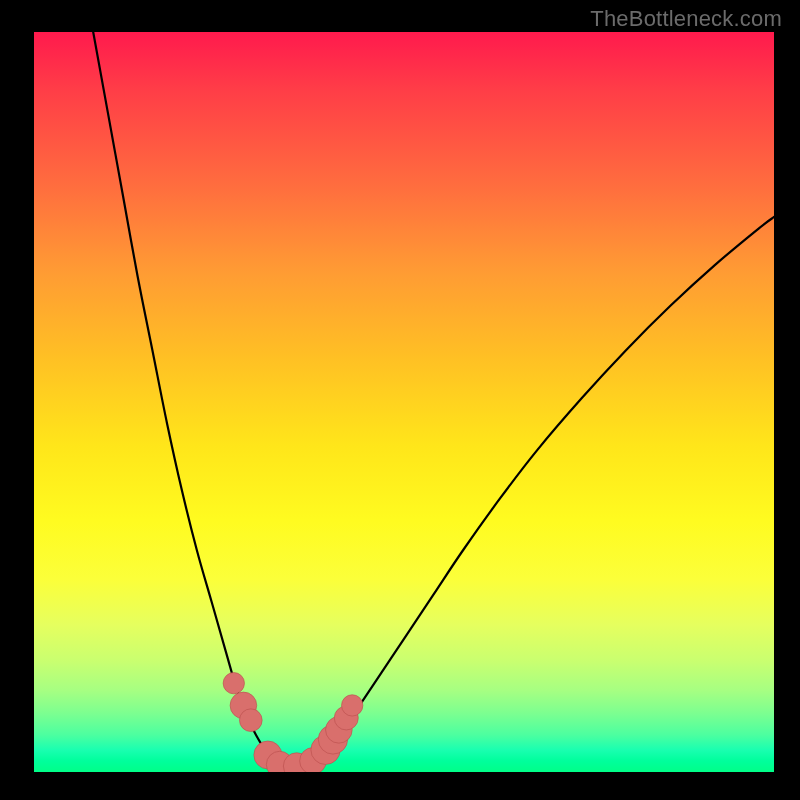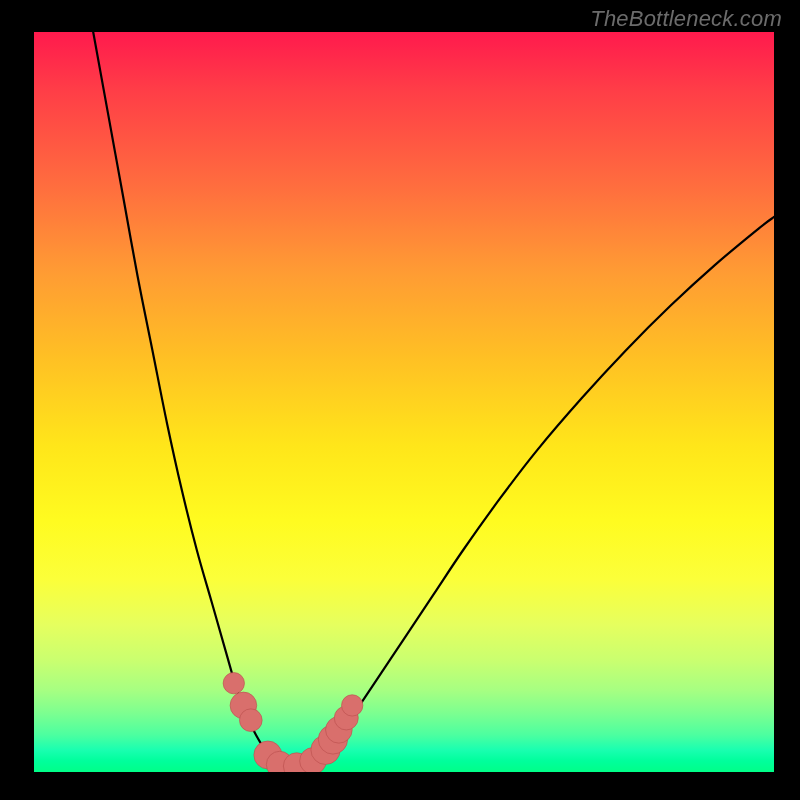--- a/index.html
+++ b/index.html
@@ -11,21 +11,20 @@
     overflow: hidden;
     font-family: Arial, Helvetica, sans-serif;
   }
   .frame {
     position: absolute;
     left: 0;
     top: 0;
     width: 800px;
     height: 628px;
     background: #000;
-    font-style: italic;
   }
   .plot {
     position: absolute;
     left: 34px;
     top: 32px;
     width: 740px;
     height: 740px;
     background: linear-gradient(to bottom,
       #ff1a4d 0%,
       #ff3e47 8%,

